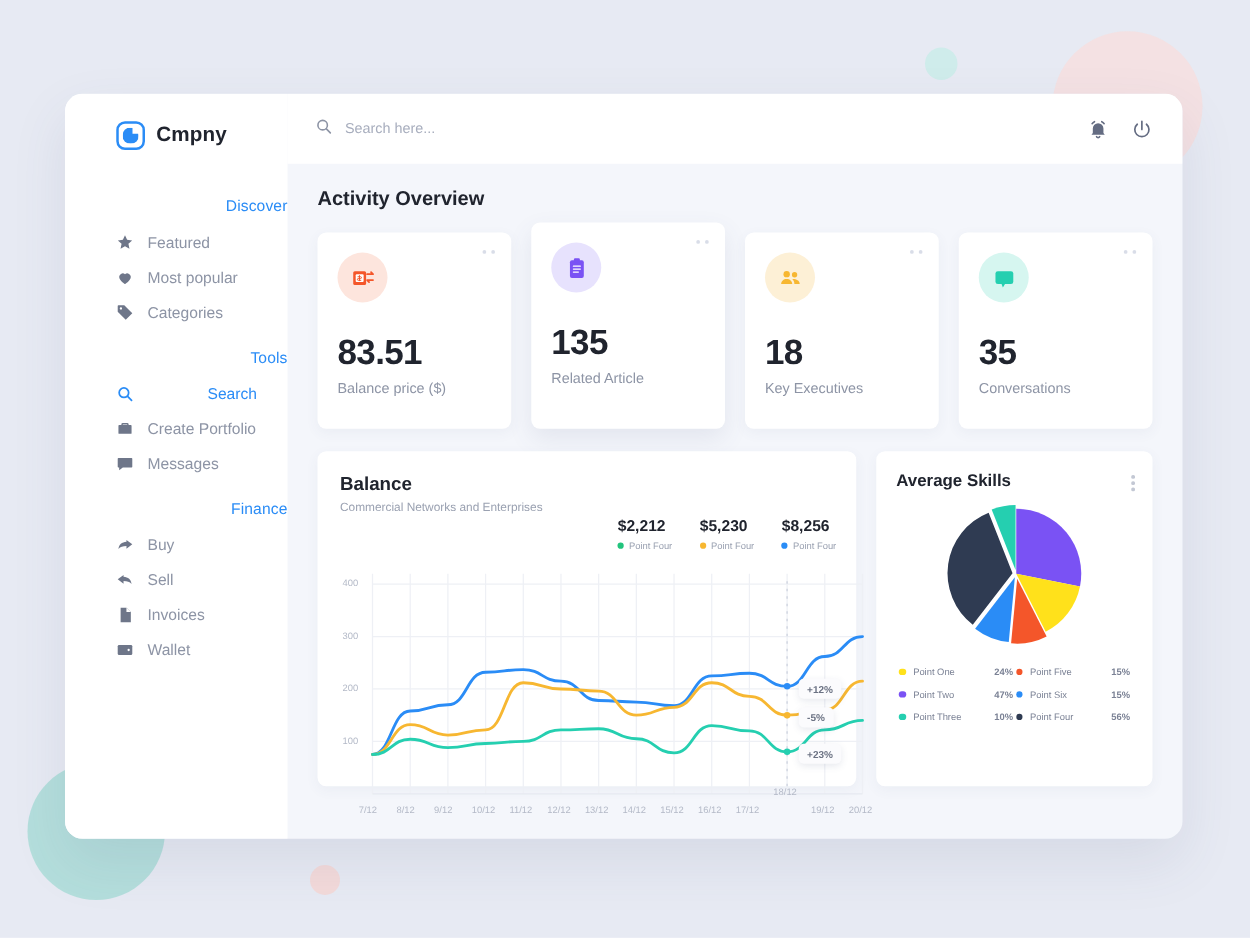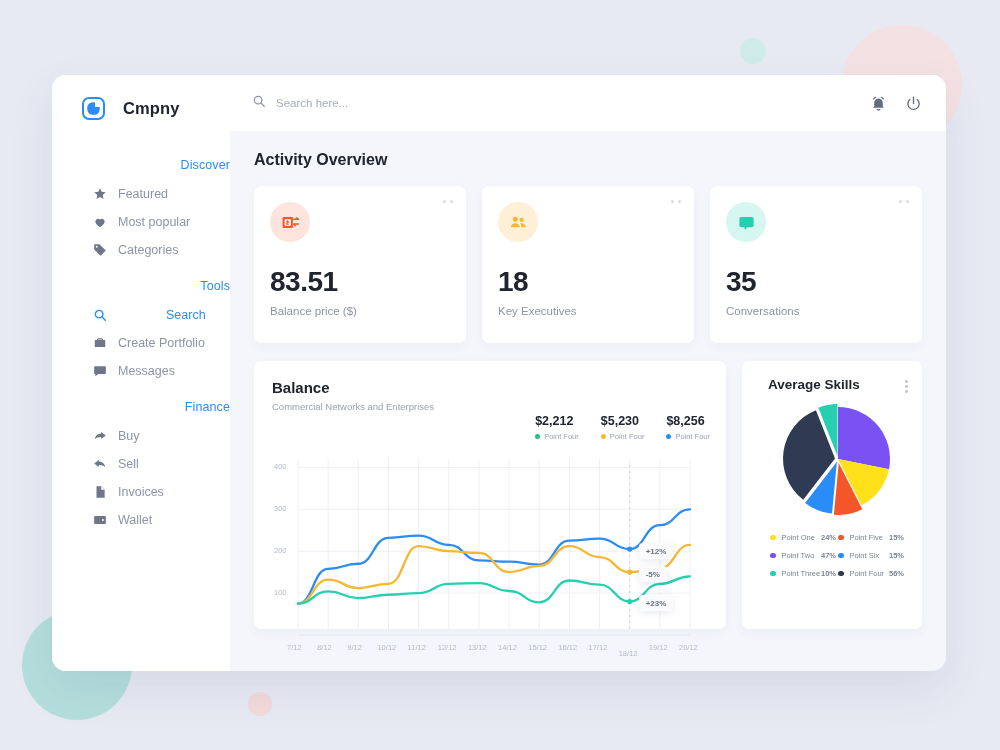--- a/index.html
+++ b/index.html
@@ -21,21 +21,21 @@
   
   .window {
     position: absolute; left: 52px; top: 75px; width: 894px; height: 596px;
     border-radius: 14px; background: #f4f6fb; overflow: hidden;
     box-shadow: 0 18px 44px rgba(70,80,120,.10);
     display: flex;
   }
 
   
   .sidebar { width: 178px; background: #ffffff; flex: none; padding: 0; }
-  .logo-row { display: flex; align-items: center; gap: 18px; padding: 22px 0 0 30px; }
+  .logo-row { display: flex; align-items: center; gap: 9px; padding: 22px 0 0 41px; }
   .logo-mark {
     width: 23px; height: 23px; border: 2.4px solid #2a8cf6; border-radius: 7px;
     position: relative; flex: none;
   }
   .logo-mark::after {
     content: ""; position: absolute; left: 3.2px; top: 3.2px;
     width: 12.6px; height: 12.6px; border-radius: 50%;
     background: #2a8cf6; clip-path: polygon(0 0, 62% 0, 62% 38%, 100% 38%, 100% 100%, 0 100%);
   }
   .logo-text { font-size: 16.5px; font-weight: 700; color: #20242e; letter-spacing: .1px; }
@@ -87,21 +87,21 @@
     width: 40px; height: 40px; border-radius: 50%;
     display: flex; align-items: center; justify-content: center; margin-bottom: 26px;
   }
   .stat-value { font-size: 28px; font-weight: 700; color: #20242e; letter-spacing: -.5px; line-height: 1; }
   .stat-label { font-size: 11.5px; color: #8d94a5; margin-top: 9px; }
 
   
   .panels { display: flex; gap: 16px; margin-top: 18px; }
   .panel { background: #fff; border-radius: 7px; box-shadow: 0 3px 10px rgba(80,92,130,.055); }
   .panel-balance { flex: 1; padding: 18px 16px 8px 18px; height: 268px; position: relative; }
-  .panel-skills { width: 180px; flex: none; padding: 16px 14px 8px 26px; height: 268px; position: relative; }
+  .panel-skills { width: 221px; flex: none; padding: 16px 14px 8px 16px; height: 268px; position: relative; }
 
   .balance-head { display: flex; align-items: flex-start; flex-direction: column; }
   .balance-title { font-size: 15px; font-weight: 700; color: #20242e; }
   .balance-sub { font-size: 9.5px; color: #9aa1b1; margin-top: 5px; }
   .balance-stats { margin-left: auto; display: flex; gap: 22px; padding-top: 2px; }
   .bstat { text-align: left; }
   .bstat-val { font-size: 12.5px; font-weight: 700; color: #20242e; }
   .bstat-leg { display: flex; align-items: center; gap: 4px; margin-top: 4px; }
   .bstat-leg .dot { width: 5px; height: 5px; border-radius: 50%; display: block; }
   .bstat-leg .txt { font-size: 7.5px; color: #9aa1b1; }
@@ -291,20 +291,35 @@
                   <rect x="2" y="5" width="13" height="14" rx="1.6"></rect>
                   <rect x="4.5" y="8" width="8" height="8" rx="1" fill="#fff"></rect>
                   <path d="M8.3 9.4v5.2M6.8 10.6h2.6a.9.9 0 0 1 0 1.8H7.1a.9.9 0 0 0 0 1.8h2.6" stroke="#f4562a" stroke-width="1" fill="none" stroke-linecap="round"></path>
                   <path d="M16 8h6l-2-2M22 14h-6l2 2" stroke="#f4562a" stroke-width="1.8" fill="none" stroke-linecap="round" stroke-linejoin="round"></path>
                 </svg>
             </div>
             <div class="stat-value">83.51</div>
             <div class="stat-label">Balance price ($)</div>
           </div>
 
+          <div class="stat-card raised">
+            <div class="stat-dots">
+                <span></span>
+                <span></span>
+              </div>
+            <div class="stat-icon" style="background:#e7e2fd">
+              <svg width="19" height="19" viewBox="0 0 24 24" fill="#7a52f4">
+                  <rect x="5" y="4" width="14" height="18" rx="2"></rect>
+                  <rect x="9" y="2" width="6" height="4" rx="1.2"></rect>
+                  <path d="M8.5 10h7M8.5 13h7M8.5 16h5" stroke="#fff" stroke-width="1.3" stroke-linecap="round"></path>
+                </svg>
+            </div>
+            <div class="stat-value">135</div>
+            <div class="stat-label">Related Article</div>
+          </div>
 
           <div class="stat-card">
             <div class="stat-dots">
                 <span></span>
                 <span></span>
               </div>
             <div class="stat-icon" style="background:#fdf0d6">
               <svg width="19" height="19" viewBox="0 0 24 24" fill="#f7b731">
                   <circle cx="8" cy="8" r="3.2"></circle>
                   <circle cx="16" cy="8.6" r="2.7"></circle>
@@ -406,21 +421,21 @@
                   <div class="ax-x" style="left: 45.1538px; top: 190px;">8/12</div>
                   <div class="ax-x" style="left: 75.3077px; top: 190px;">9/12</div>
                   <div class="ax-x" style="left: 105.462px; top: 190px;">10/12</div>
                   <div class="ax-x" style="left: 135.615px; top: 190px;">11/12</div>
                   <div class="ax-x" style="left: 165.769px; top: 190px;">12/12</div>
                   <div class="ax-x" style="left: 195.923px; top: 190px;">13/12</div>
                   <div class="ax-x" style="left: 226.077px; top: 190px;">14/12</div>
                   <div class="ax-x" style="left: 256.231px; top: 190px;">15/12</div>
                   <div class="ax-x" style="left: 286.385px; top: 190px;">16/12</div>
                   <div class="ax-x" style="left: 316.538px; top: 190px;">17/12</div>
-                  <div class="ax-x" style="left: 346.692px; top: 196px;">18/12</div>
+                  <div class="ax-x" style="left: 346.692px; top: 176px;">18/12</div>
                   <div class="ax-x" style="left: 376.846px; top: 190px;">19/12</div>
                   <div class="ax-x" style="left: 407px; top: 190px;">20/12</div>
                 </div>
               <div id="badges">
                   <div class="badge" style="left: 366.692px; top: 90.0952px;">+12%</div>
                   <div class="badge" style="left: 366.692px; top: 113.143px;">-5%</div>
                   <div class="badge" style="left: 366.692px; top: 142.476px;">+23%</div>
                 </div>
             </div>
           </section>

